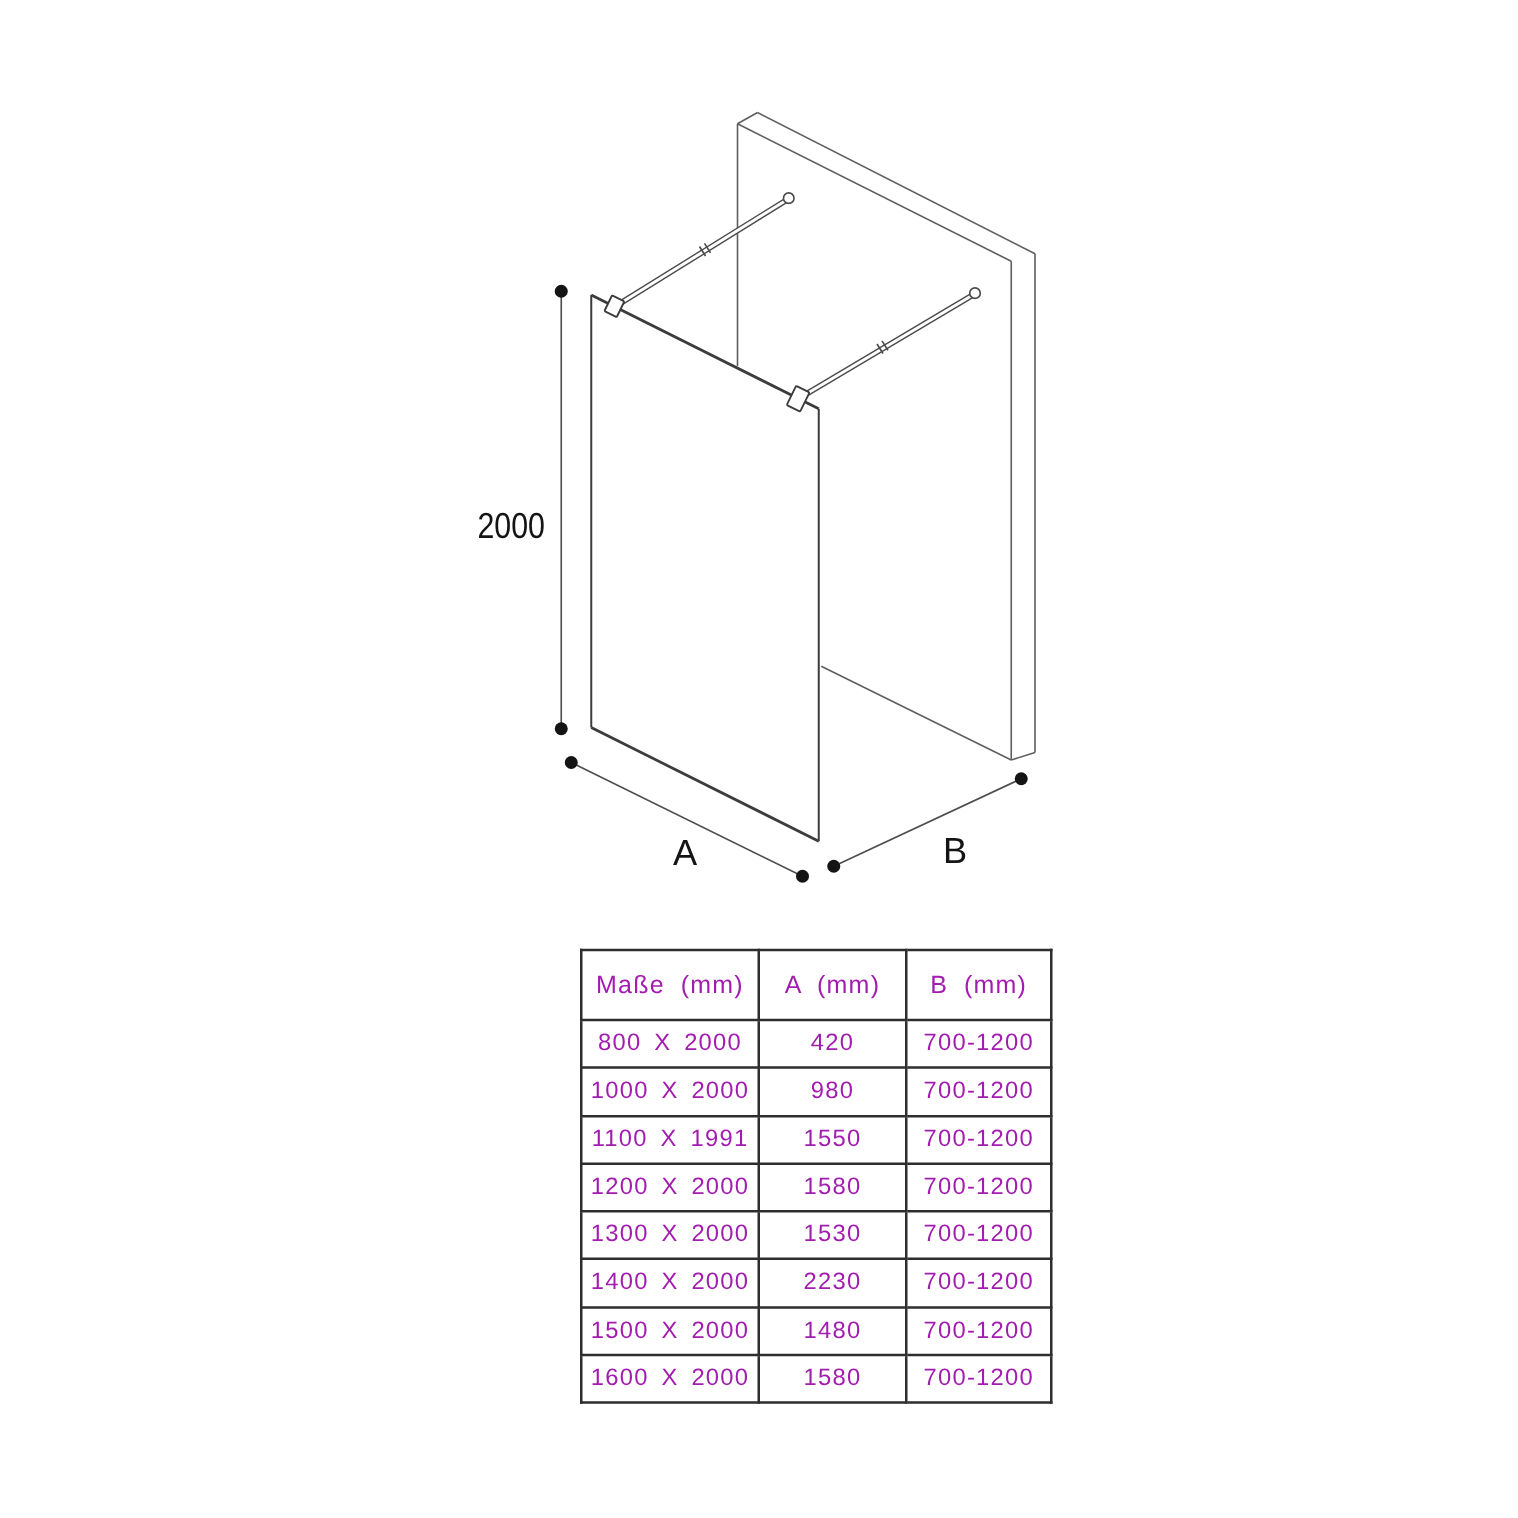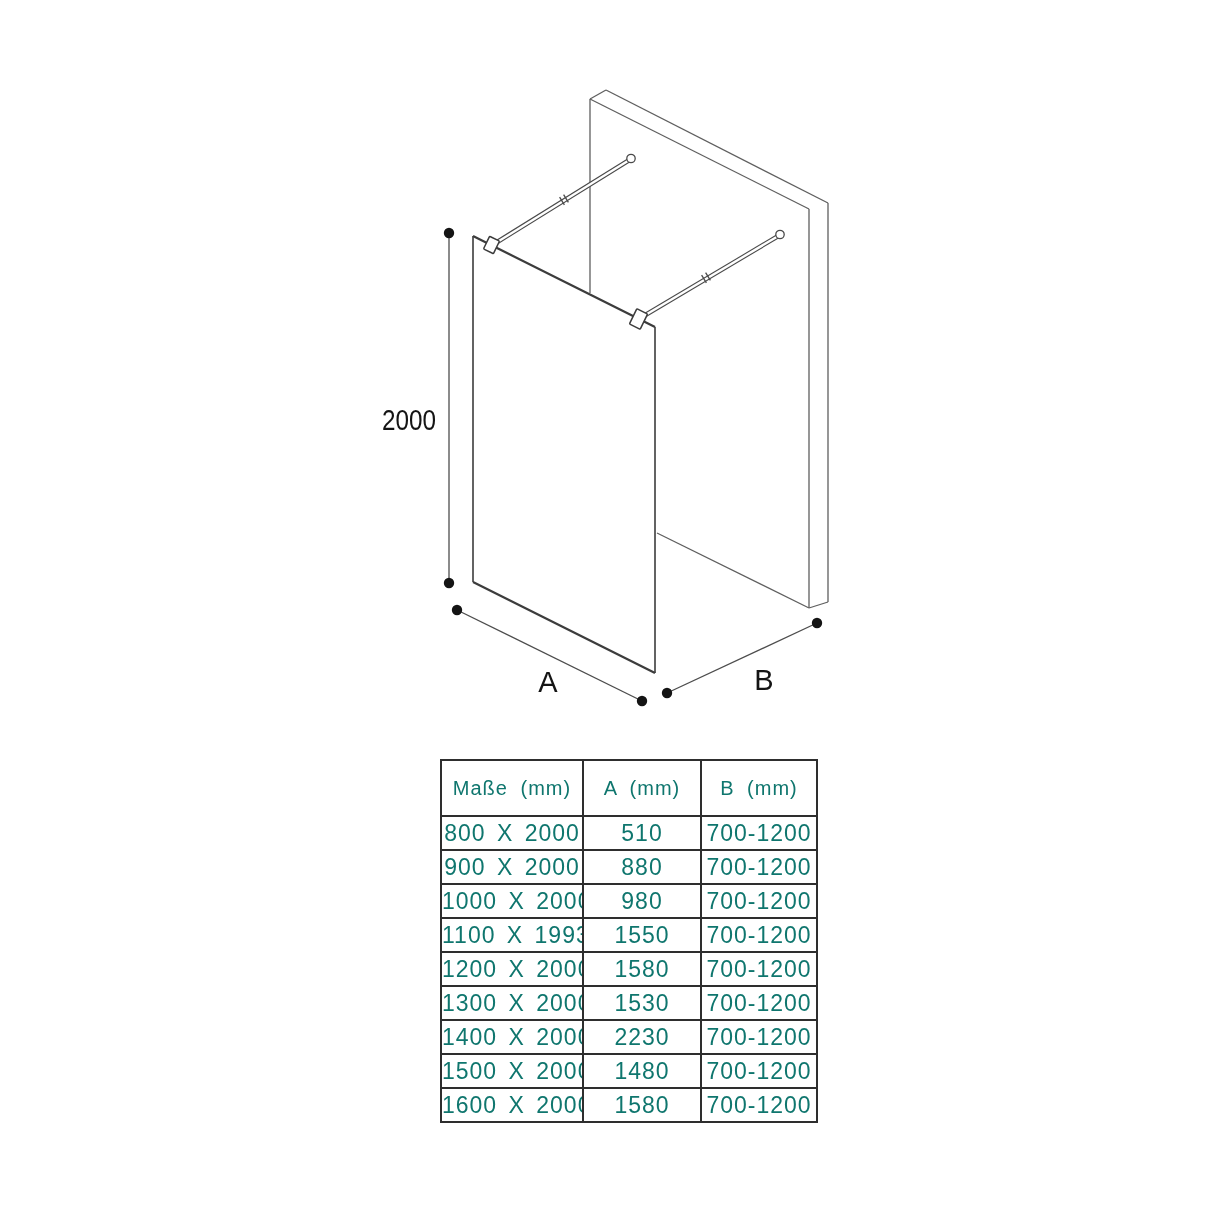--- a/index.html
+++ b/index.html
@@ -15,47 +15,47 @@
     position: absolute;
     left: 0;
     top: 0;
   }
   .dim-label {
     font-family: "Liberation Sans", sans-serif;
     fill: #141414;
   }
   .dim-table {
     position: absolute;
-    left: 440px;
+    left: 464px;
     top: 759px;
     width: 376px;
     height: 364px;
     border-collapse: collapse;
     table-layout: fixed;
-    color: #0f766e;
+    color: #a21caf;
     background: #ffffff;
   }
   .dim-table th, .dim-table td {
     border: 2px solid #2e2e2e;
     text-align: center;
     vertical-align: middle;
     padding: 0;
     white-space: nowrap;
     overflow: hidden;
   }
   .dim-table thead th {
     height: 54px;
     font-size: 20px;
     font-weight: normal;
     letter-spacing: 1px;
     word-spacing: 6px;
   }
   .dim-table tbody td {
     height: 31px;
-    font-size: 23px;
+    font-size: 19px;
     letter-spacing: 1px;
     word-spacing: 4px;
   }
 </style>
 </head>
 <body>
 
 <div class="canvas">
 
   <svg class="diagram-svg" width="1214" height="760" viewBox="0 0 1214 760">
@@ -127,35 +127,30 @@
     <thead>
       <tr>
         <th>Maße (mm)</th>
         <th>A (mm)</th>
         <th>B (mm)</th>
       </tr>
     </thead>
     <tbody>
       <tr>
         <td>800 X 2000</td>
-        <td>510</td>
-        <td>700-1200</td>
-      </tr>
-      <tr>
-        <td>900 X 2000</td>
-        <td>880</td>
+        <td>420</td>
         <td>700-1200</td>
       </tr>
       <tr>
         <td>1000 X 2000</td>
         <td>980</td>
         <td>700-1200</td>
       </tr>
       <tr>
-        <td>1100 X 1993</td>
+        <td>1100 X 1991</td>
         <td>1550</td>
         <td>700-1200</td>
       </tr>
       <tr>
         <td>1200 X 2000</td>
         <td>1580</td>
         <td>700-1200</td>
       </tr>
       <tr>
         <td>1300 X 2000</td>

